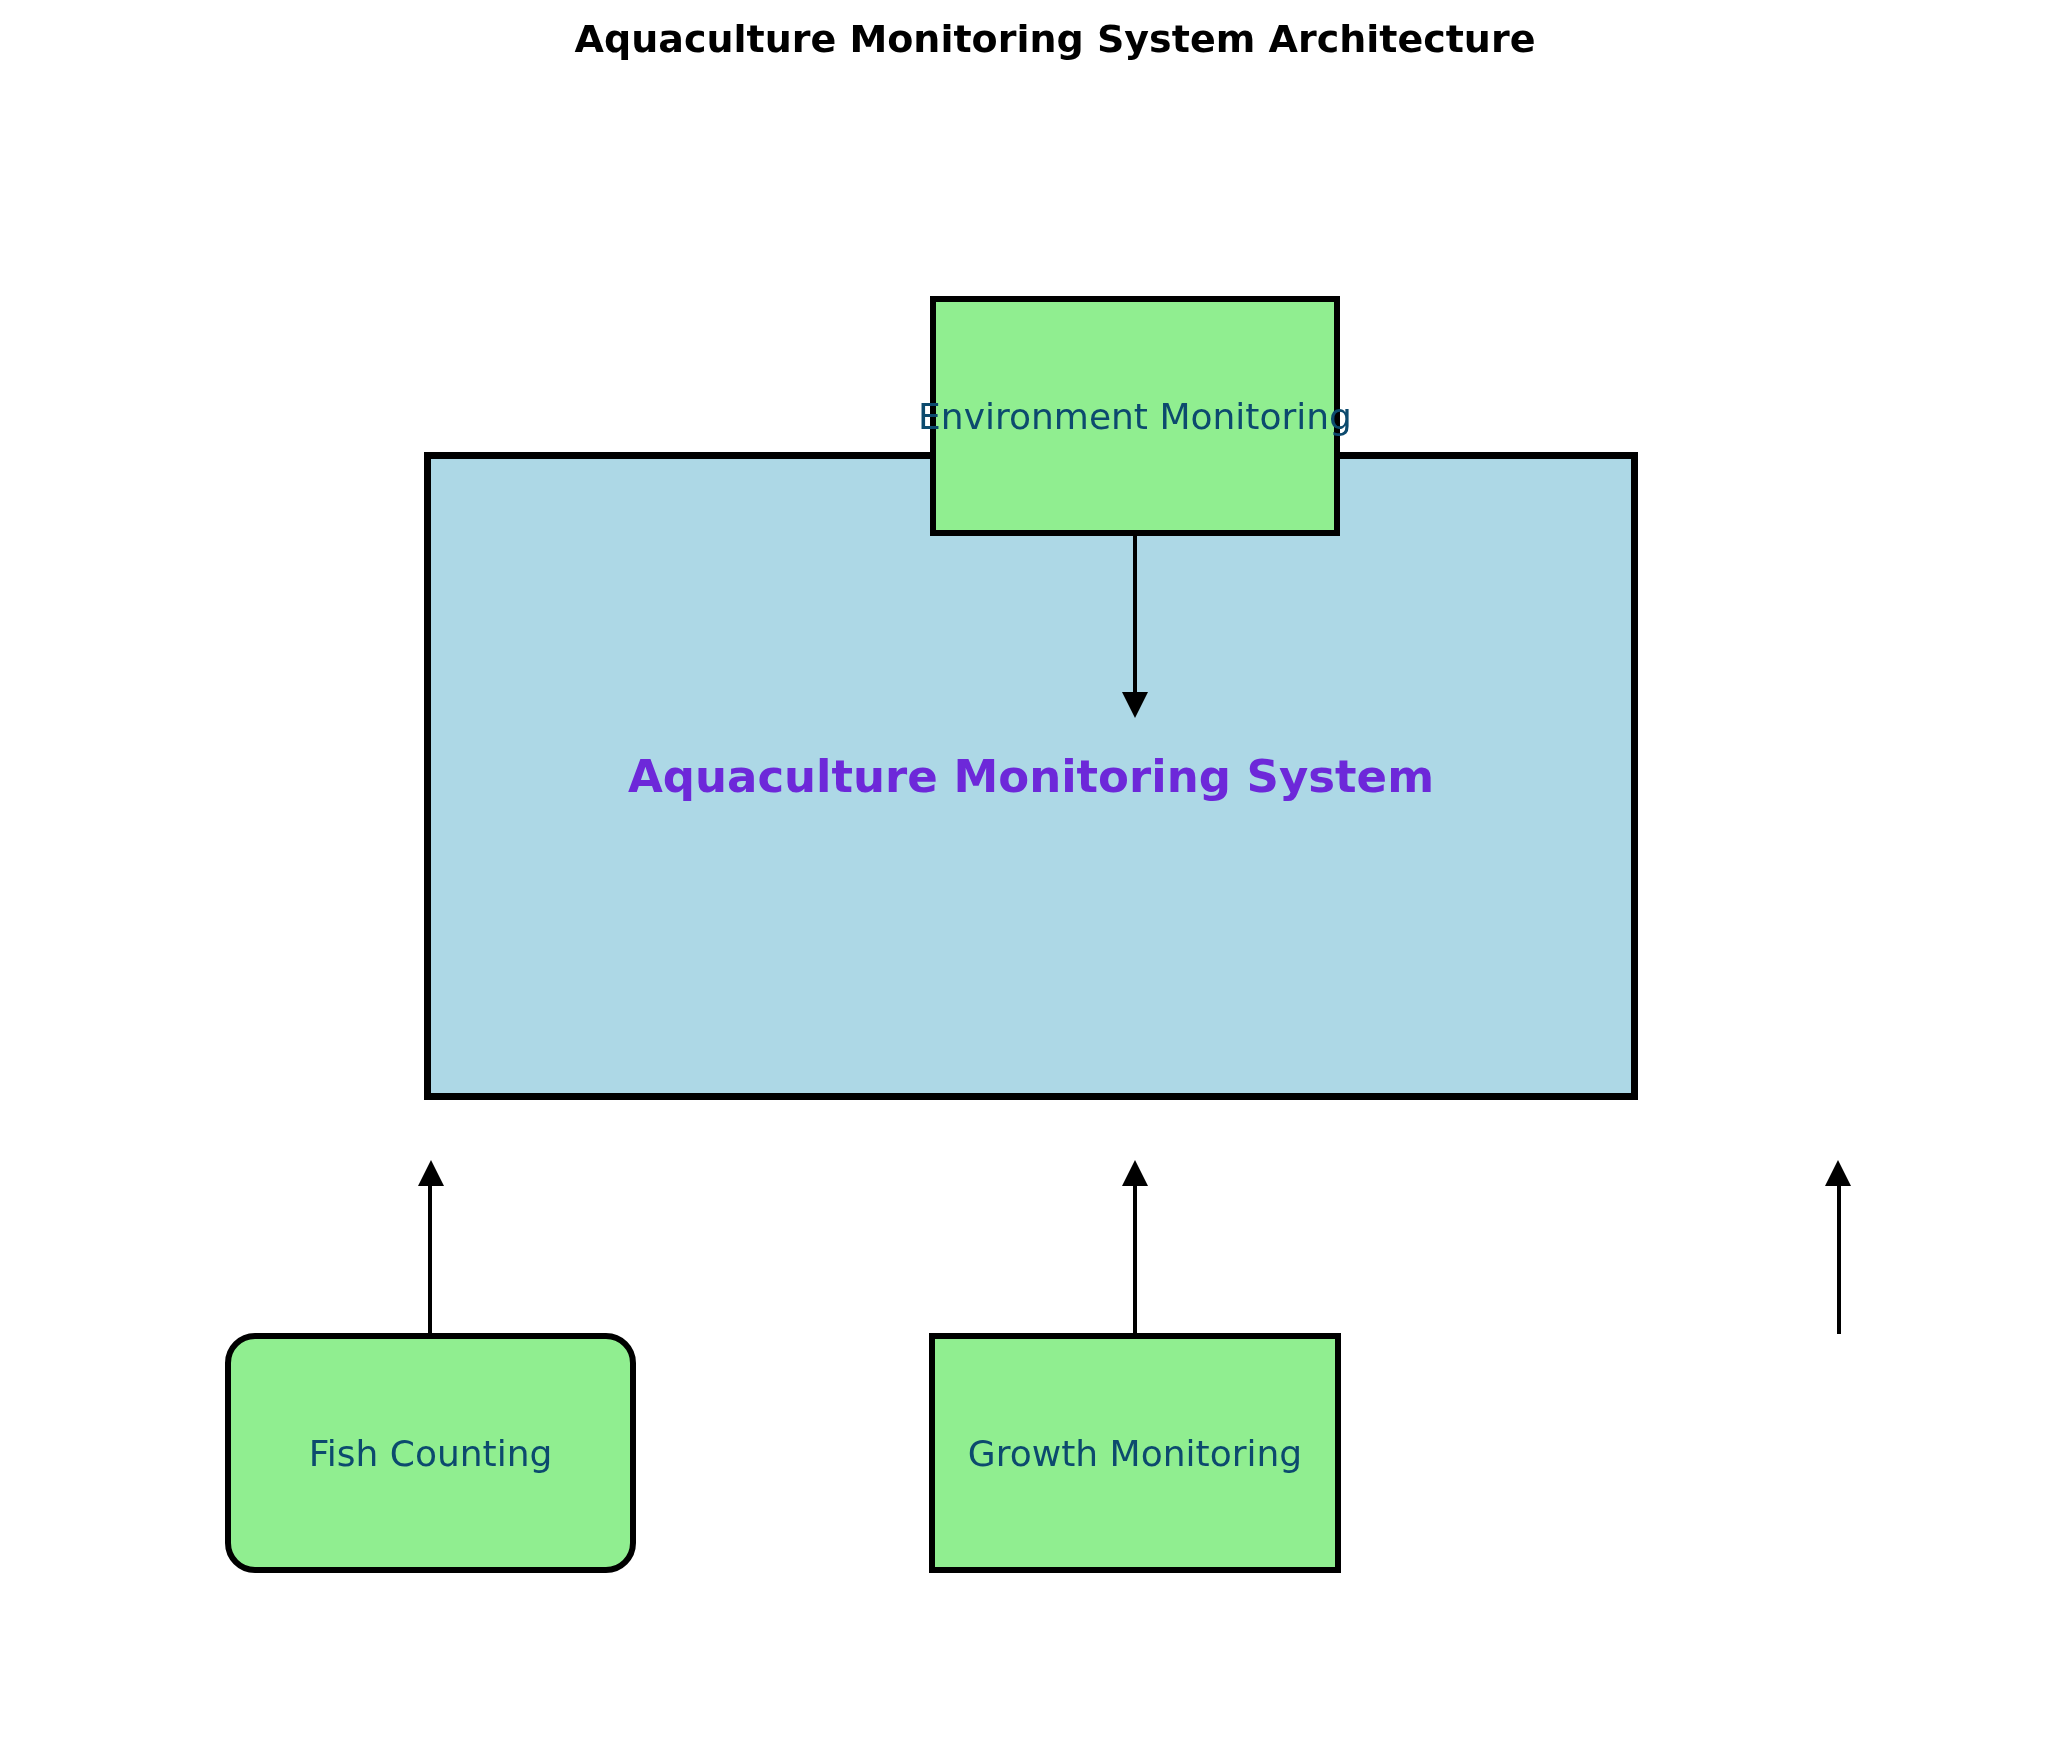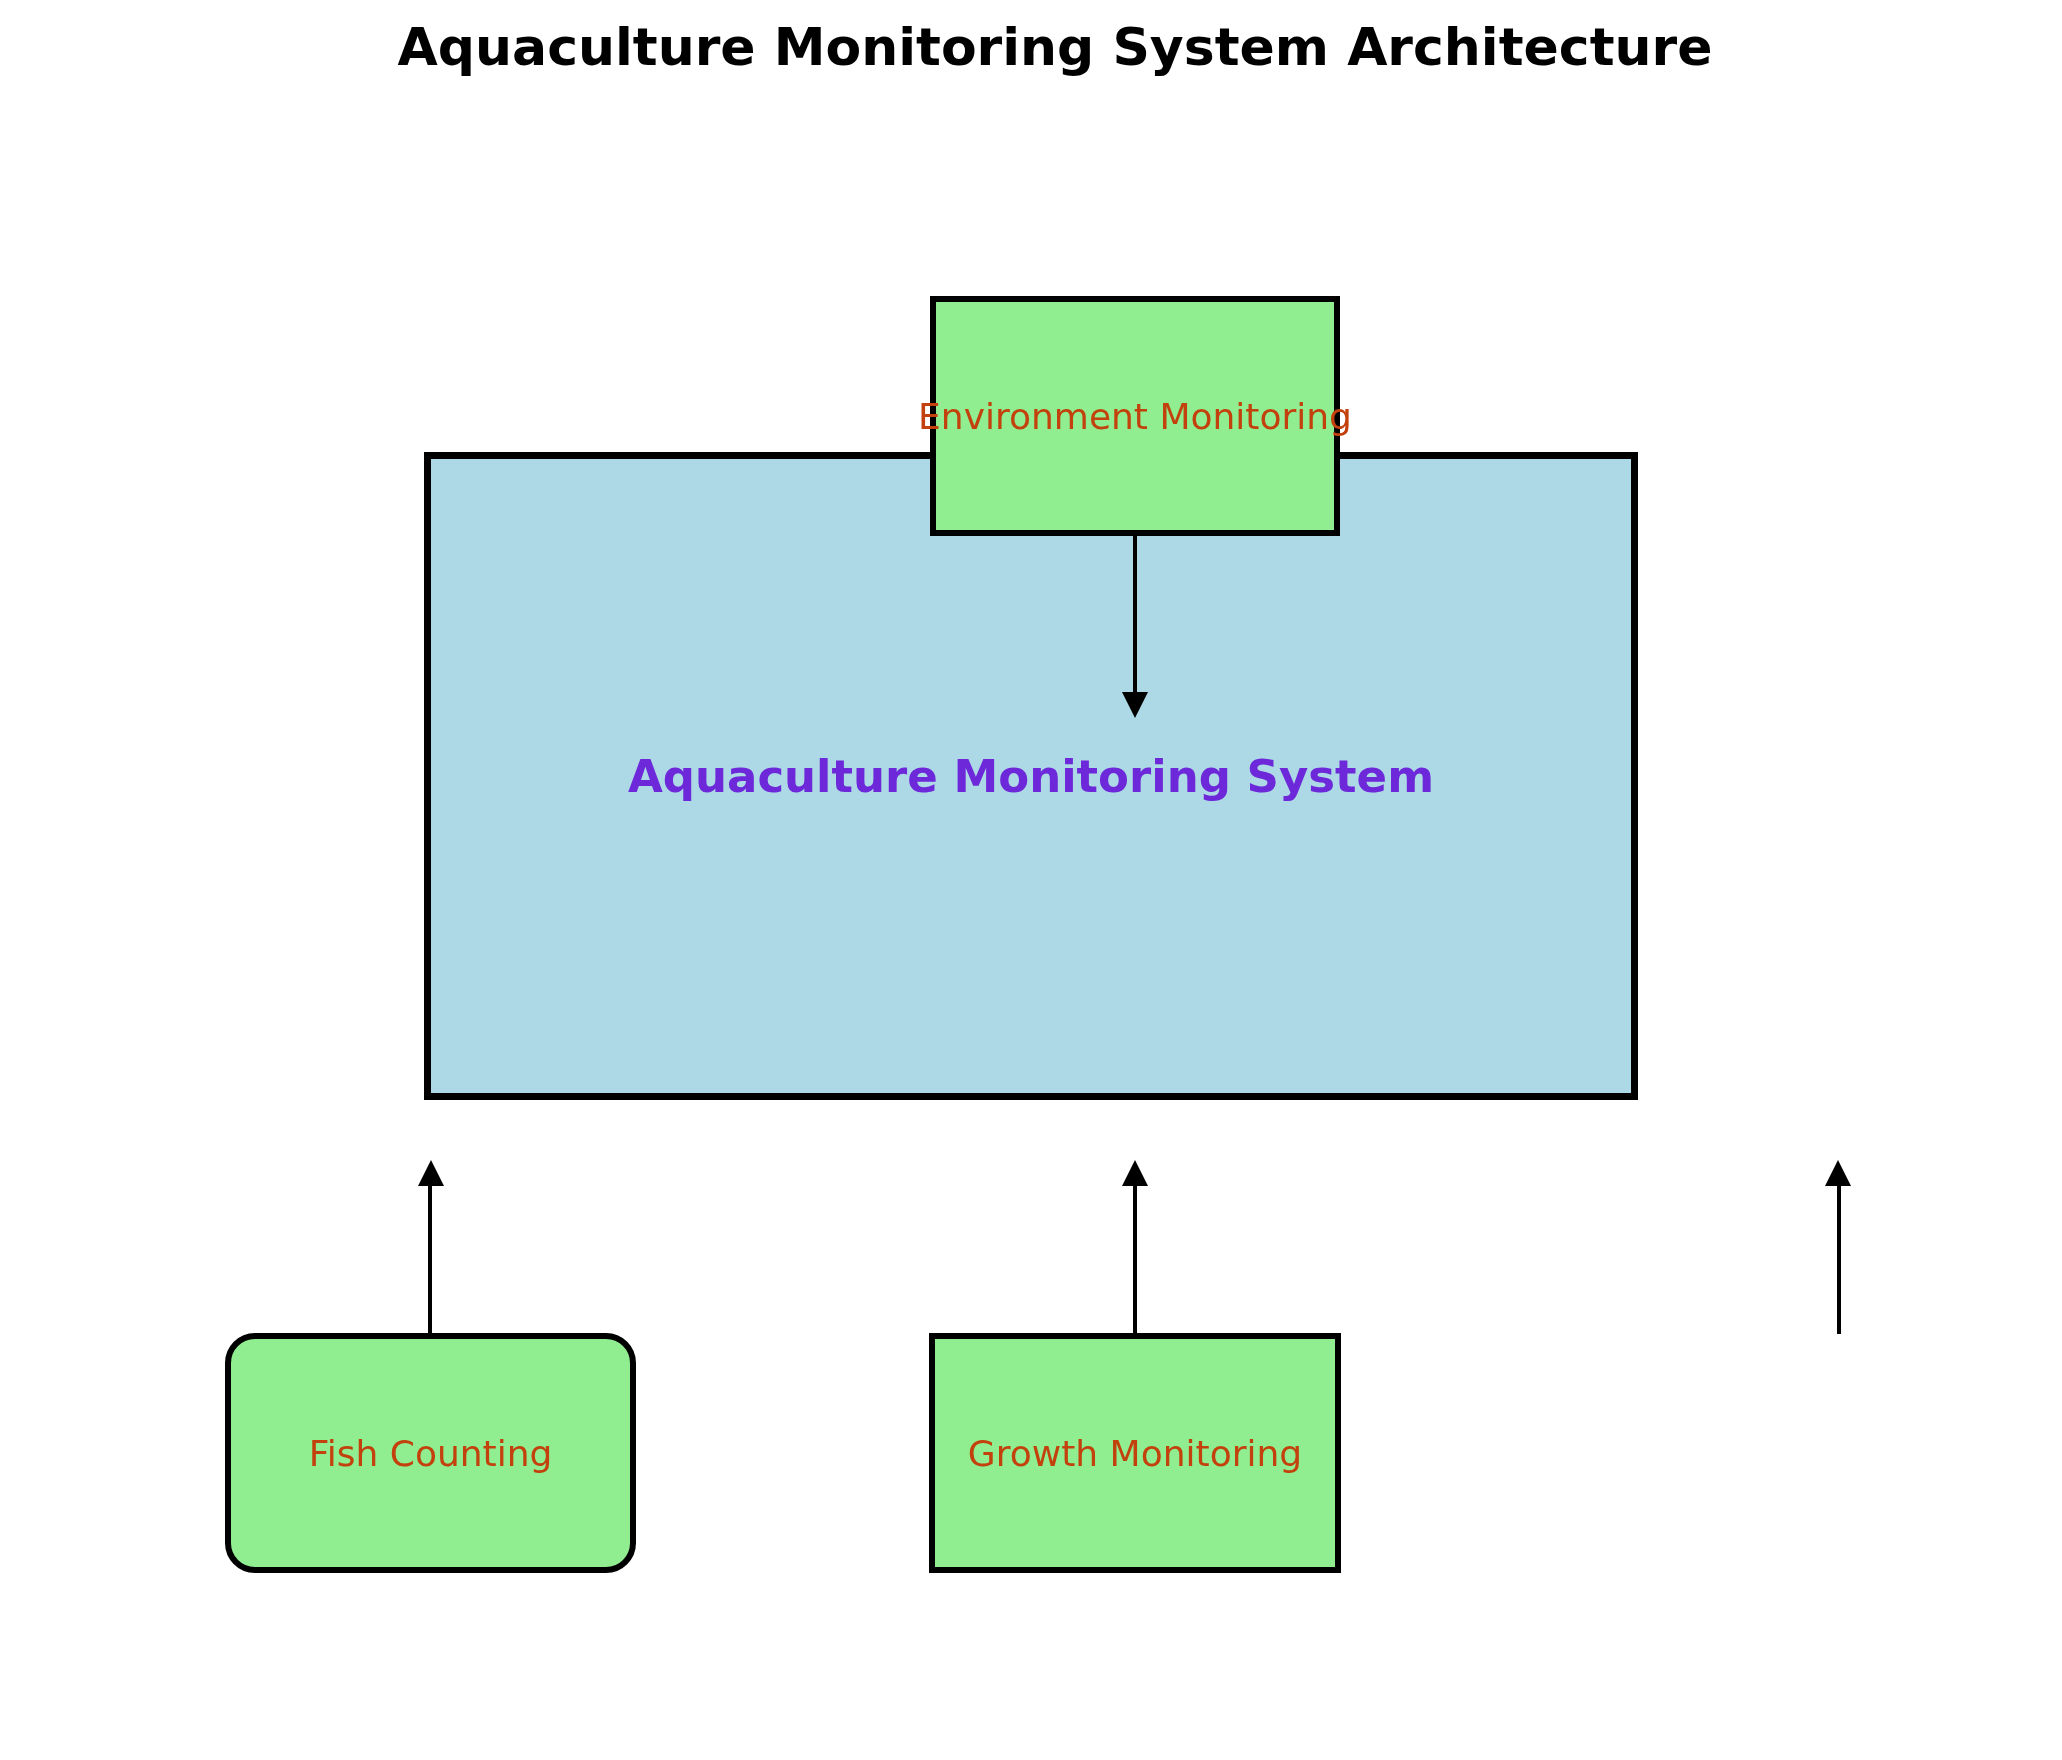--- a/index.html
+++ b/index.html
@@ -11,21 +11,21 @@
     width: 2062px;
     height: 1761px;
     overflow: hidden;
   }
 
   .diagram-title {
     position: absolute;
     left: 1055px;
     top: 17.3px;
     transform: translateX(-50%);
-    font-size: 52px;
+    font-size: 38px;
     font-weight: bold;
     white-space: nowrap;
     color: #000000;
   }
 
   .box {
     position: absolute;
     display: flex;
     align-items: center;
     justify-content: center;
@@ -44,21 +44,21 @@
     font-size: 45px;
     font-weight: bold;
     white-space: nowrap;
     color: #6d28d9;
   }
 
   .node-label {
     font-size: 36px;
     font-weight: normal;
     white-space: nowrap;
-    color: #c2410c;
+    color: #0c4a6e;
   }
 
   .env-box      { left: 930px; top: 296px;  width: 410px; height: 240px; }
   .fish-box     { left: 225px;  top: 1333px; width: 411px; height: 240px; border-radius: 30px; }
   .growth-box   { left: 929px; top: 1333px; width: 412px; height: 240px; }
   .behavior-box { left: 1634px; top: 1333px; width: 408px; height: 240px; }
 
   .arrow-line {
     position: absolute;
     width: 4.3px;

